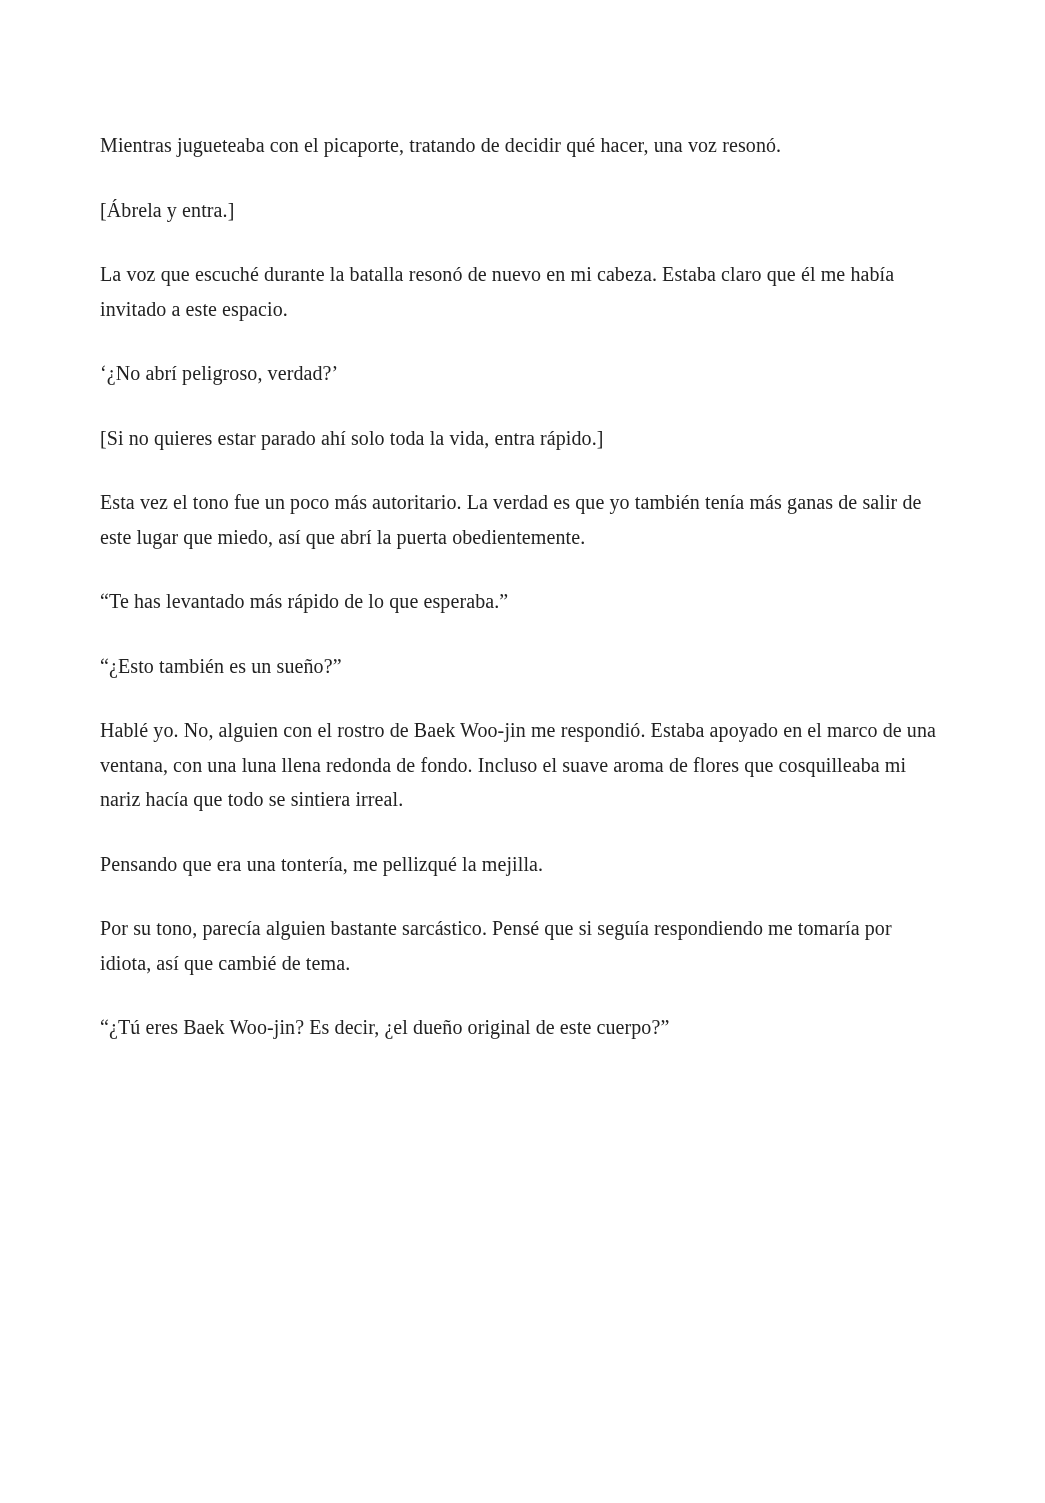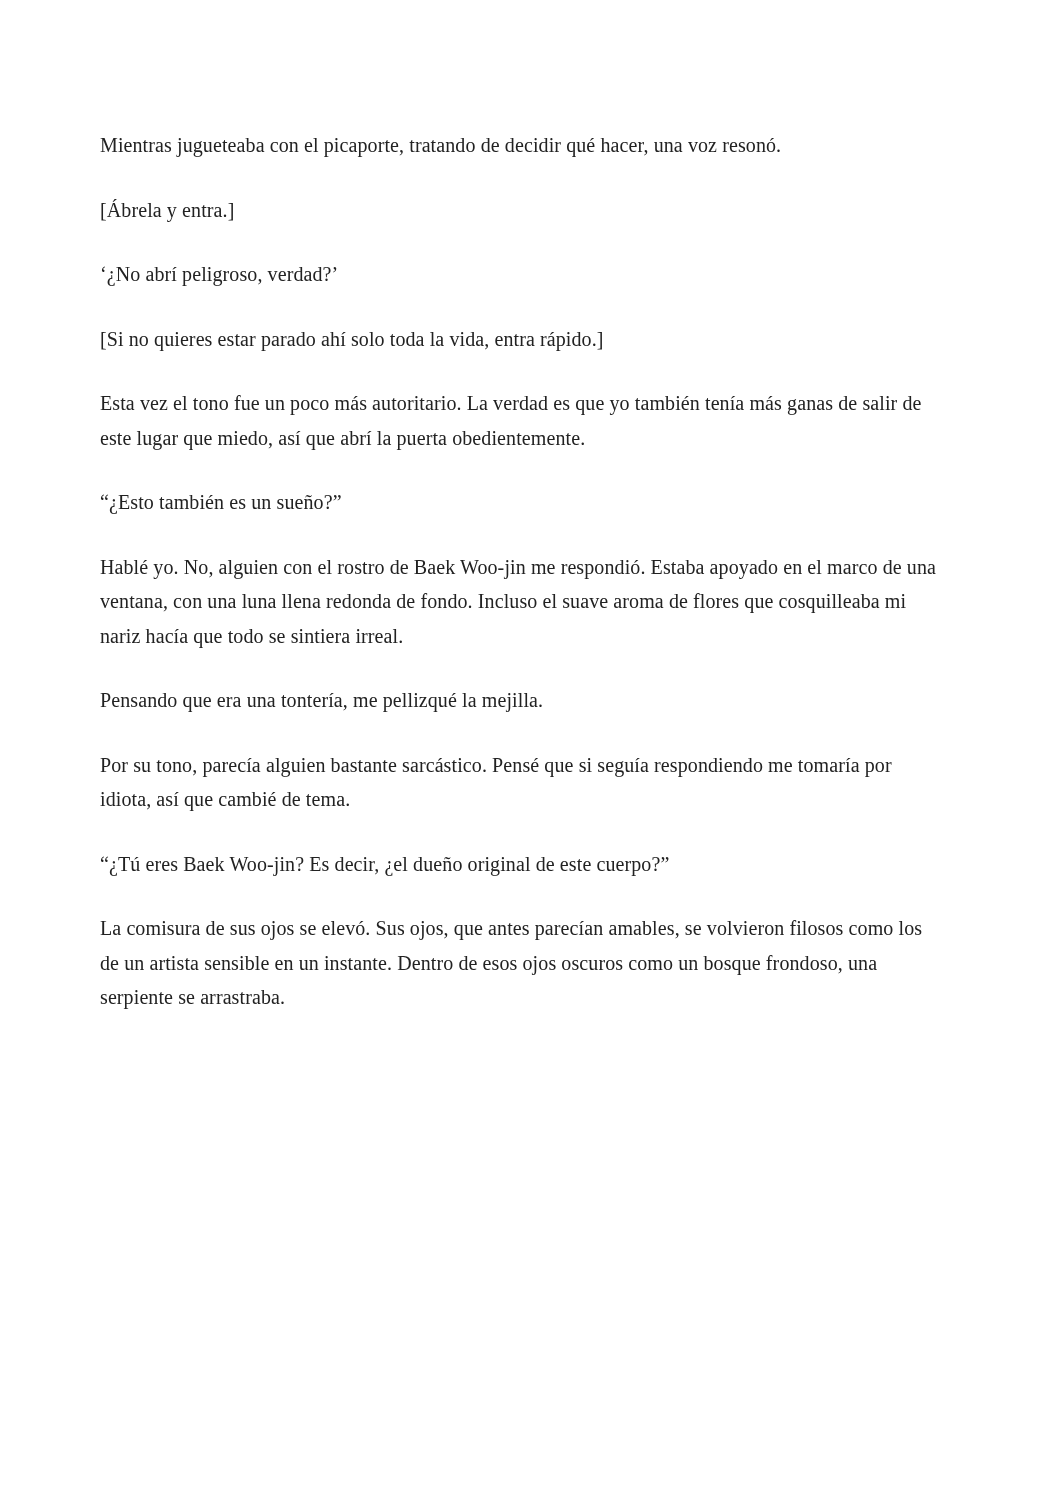--- a/index.html
+++ b/index.html
@@ -32,22 +32,23 @@
     letter-spacing: 0.1px;
     text-align: left;
   }
 </style>
 </head>
 <body>
 
 <main class="page">
   <p>Mientras jugueteaba con el picaporte, tratando de decidir qué hacer, una voz resonó.</p>
   <p>[Ábrela y entra.]</p>
+  <p>La voz que escuché durante la batalla resonó de nuevo en mi cabeza. Estaba claro que él me había invitado a este espacio.</p>
   <p>‘¿No abrí peligroso, verdad?’</p>
   <p>[Si no quieres estar parado ahí solo toda la vida, entra rápido.]</p>
   <p>Esta vez el tono fue un poco más autoritario. La verdad es que yo también tenía más ganas de salir de este lugar que miedo, así que abrí la puerta obedientemente.</p>
+  <p>“Te has levantado más rápido de lo que esperaba.”</p>
   <p>“¿Esto también es un sueño?”</p>
   <p>Hablé yo. No, alguien con el rostro de Baek Woo-jin me respondió. Estaba apoyado en el marco de una ventana, con una luna llena redonda de fondo. Incluso el suave aroma de flores que cosquilleaba mi nariz hacía que todo se sintiera irreal.</p>
   <p>Pensando que era una tontería, me pellizqué la mejilla.</p>
   <p>Por su tono, parecía alguien bastante sarcástico. Pensé que si seguía respondiendo me tomaría por idiota, así que cambié de tema.</p>
   <p>“¿Tú eres Baek Woo-jin? Es decir, ¿el dueño original de este cuerpo?”</p>
-  <p>La comisura de sus ojos se elevó. Sus ojos, que antes parecían amables, se volvieron filosos como los de un artista sensible en un instante. Dentro de esos ojos oscuros como un bosque frondoso, una serpiente se arrastraba.</p>
 </main>
 
 </body></html>

